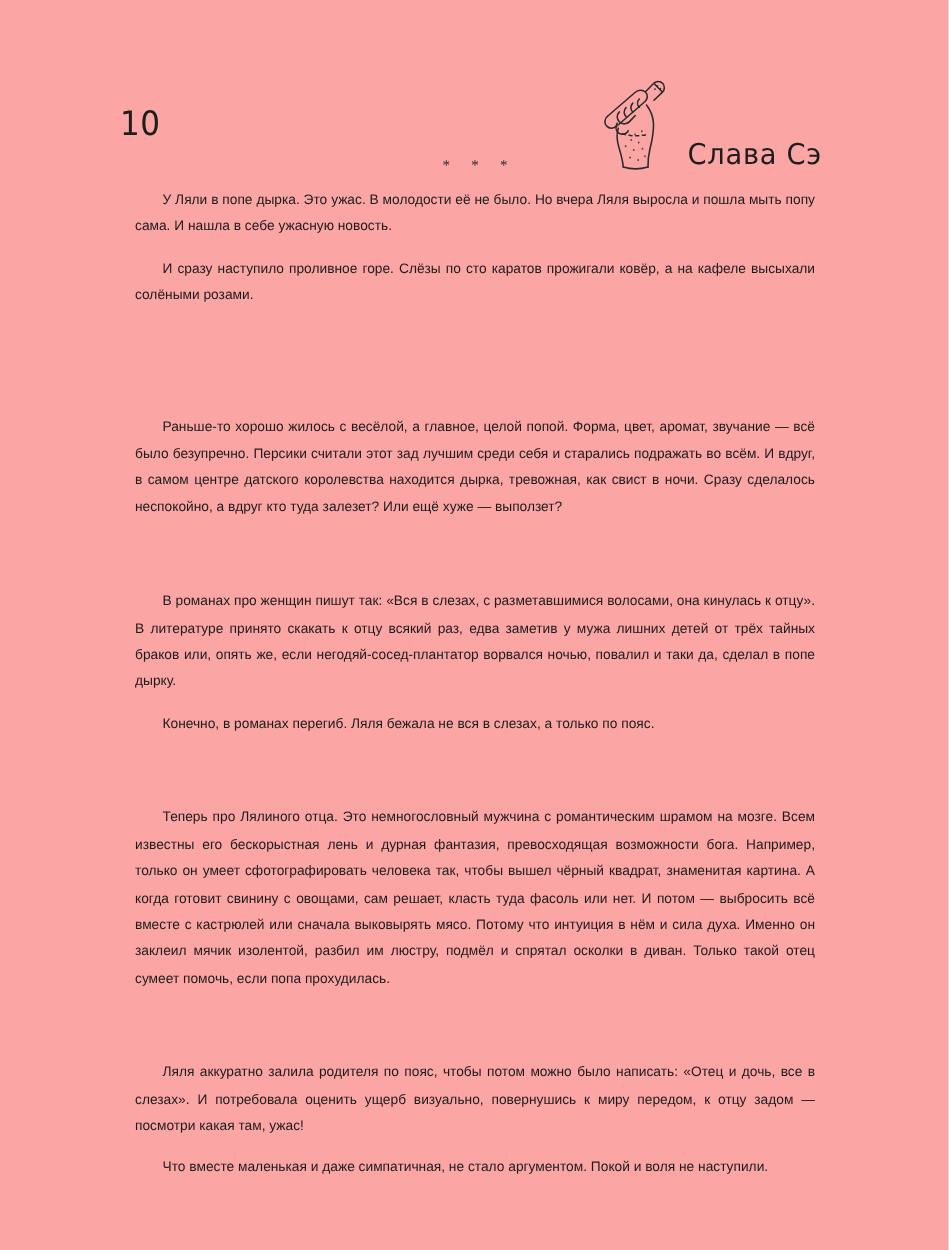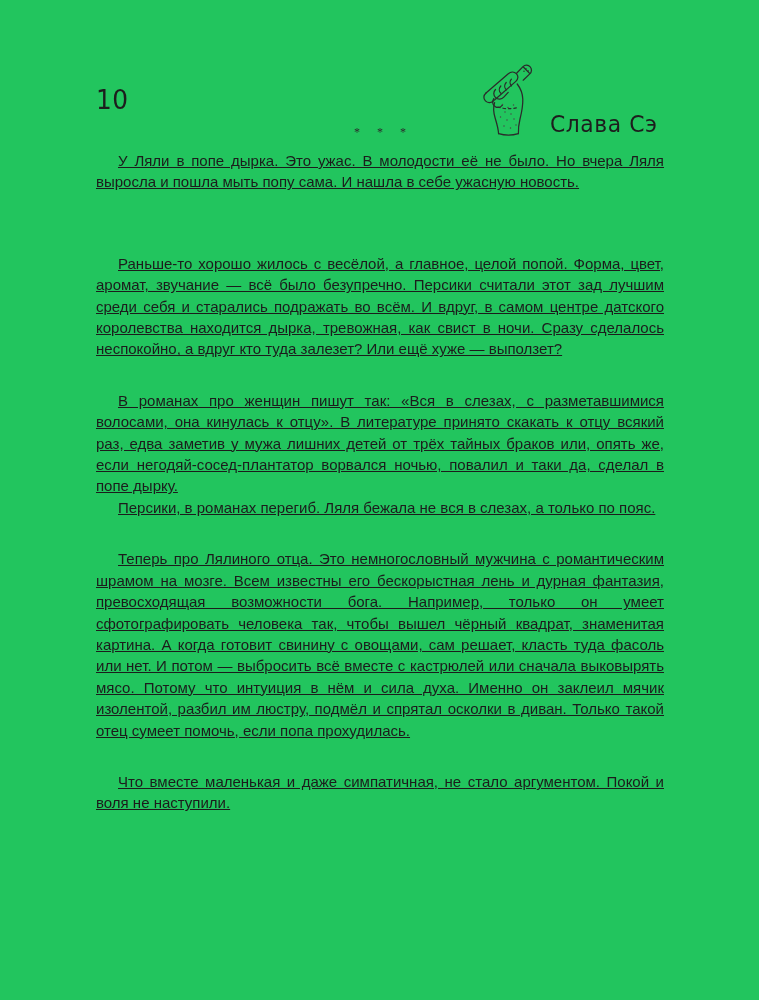--- a/index.html
+++ b/index.html
@@ -14,21 +14,21 @@
     overflow: hidden;
     font-family: "Liberation Sans", sans-serif;
     color: #1a1a1a;
     -webkit-font-smoothing: antialiased;
   }
 
   .page {
     position: relative;
     width: 759px;
     height: 1000px;
-    background: #22c55e;
+    background: #fca5a5;
     box-sizing: border-box;
   }
 
   
   .running-head {
     position: absolute;
     left: 96px;
     right: 96px;
     top: 74px;
     height: 58px;
@@ -87,29 +87,28 @@
     font-size: 12px;
     letter-spacing: 7px;
     color: #2b2b2b;
     margin: 0 0 12px 0;
     padding-left: 7px;
     line-height: 1;
     font-family: "Liberation Serif", serif;
   }
 
   p.para {
-    margin: 0;
-    font-size: 15px;
+    margin: 12px;
+    font-size: 11px;
     line-height: 21.4px;
     text-align: justify;
     text-justify: inter-word;
     color: #1c1c1c;
     text-indent: 22px;
     hyphens: manual;
-    text-decoration: underline;
   }
   .gap-lg { height: 30px; }
 
   
   p.para:last-child { }
 </style>
 </head>
 <body>
 
 <div class="page">
@@ -169,35 +168,37 @@
 
       <div class="author">Слава Сэ</div>
     </div>
   </div>
 
   <div class="textblock">
 
     <div class="divider">* * *</div>
 
     <p class="para">У Ляли в попе дырка. Это ужас. В молодости её не было. Но вчера Ляля выросла и пошла мыть попу сама. И нашла в себе ужасную новость.</p>
+    <p class="para">И сразу наступило проливное горе. Слёзы по сто каратов прожигали ковёр, а на кафеле высыхали солёными розами.</p>
 
     <div class="gap-lg"></div>
 
 
     <div class="gap-lg"></div>
 
     <p class="para">Раньше-то хорошо жилось с весёлой, а главное, целой попой. Форма, цвет, аромат, звучание — всё было безупречно. Персики считали этот зад лучшим среди себя и старались подражать во всём. И вдруг, в самом центре датского королевства находится дырка, тревожная, как свист в ночи. Сразу сделалось неспокойно, а вдруг кто туда залезет? Или ещё хуже — выползет?</p>
 
     <div class="gap-lg"></div>
 
     <p class="para">В романах про женщин пишут так: «Вся в слезах, с разметавшимися волосами, она кинулась к отцу». В литературе принято скакать к отцу всякий раз, едва заметив у мужа лишних детей от трёх тайных браков или, опять же, если негодяй-сосед-плантатор ворвался ночью, повалил и таки да, сделал в попе дырку.</p>
-    <p class="para">Персики, в романах перегиб. Ляля бежала не вся в слезах, а только по пояс.</p>
+    <p class="para">Конечно, в романах перегиб. Ляля бежала не вся в слезах, а только по пояс.</p>
 
     <div class="gap-lg"></div>
 
     <p class="para">Теперь про Лялиного отца. Это немногословный мужчина с романтическим шрамом на мозге. Всем известны его бескорыстная лень и дурная фантазия, превосходящая возможности бога. Например, только он умеет сфотографировать человека так, чтобы вышел чёрный квадрат, знаменитая картина. А когда готовит свинину с овощами, сам решает, класть туда фасоль или нет. И потом — выбросить всё вместе с кастрюлей или сначала выковырять мясо. Потому что интуиция в нём и сила духа. Именно он заклеил мячик изолентой, разбил им люстру, подмёл и спрятал осколки в диван. Только такой отец сумеет помочь, если попа прохудилась.</p>
 
     <div class="gap-lg"></div>
 
+    <p class="para">Ляля аккуратно залила родителя по пояс, чтобы потом можно было написать: «Отец и дочь, все в слезах». И потребовала оценить ущерб визуально, повернушись к миру передом, к отцу задом — посмотри какая там, ужас!</p>
     <p class="para">Что вместе маленькая и даже симпатичная, не стало аргументом. Покой и воля не наступили.</p>
   </div>
 
 </div>
 
 </body></html>

